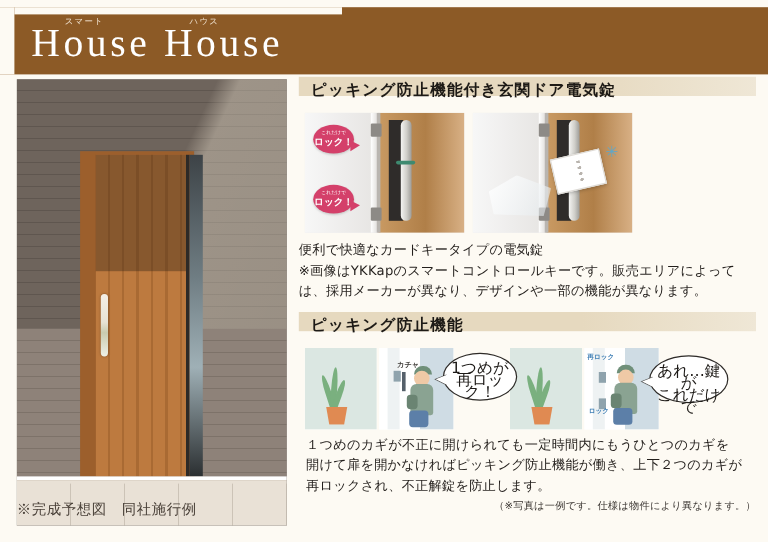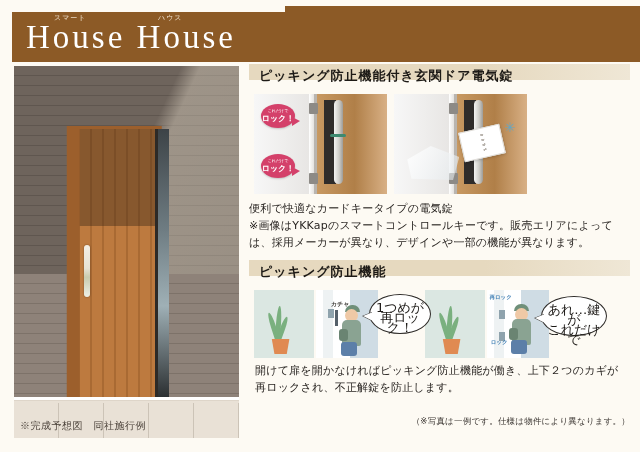--- a/index.html
+++ b/index.html
@@ -99,22 +99,22 @@
     position:absolute;left:62.6%;top:17%;width:1.4%;height:72%;
     background:#2d2a27;
   }
   .ph-handle{
     position:absolute;left:31%;top:48%;width:6px;height:52px;
     border-radius:3px;
     background:linear-gradient(to bottom,#f3efe6 0%,#e7e2d4 45%,#c9cbae 62%,#eef0e6 100%);
     box-shadow:0 0 2px rgba(0,0,0,.4);
   }
   .ph-caption{
-    position:absolute;left:6px;bottom:5px;
-    font-size:10px;color:#4a4139;letter-spacing:.5px;white-space:nowrap;
+    position:absolute;left:0;bottom:5px;
+    font-size:12px;color:#4a4139;letter-spacing:.5px;white-space:nowrap;
     font-family:Liberation Serif, serif;
   }
 
   
   .col{position:absolute;left:249px;top:64px;width:381px;}
 
   .sec-head{
     height:16px;line-height:24px;
     background:linear-gradient(to right,#e6d9bf 0%,#e6d9bf 62%,#efe7d6 100%);
     padding-left:10px;box-sizing:border-box;
@@ -428,20 +428,21 @@
       </div>
 
       <div class="talk t-right">
         <span>あれ…鍵が</span>
         <span>これだけで</span>
       </div>
 
     </div>
 
     <div class="body-text t2">
+      <div>１つめのカギが不正に開けられても一定時間内にもうひとつのカギを</div>
       <div>開けて扉を開かなければピッキング防止機能が働き、上下２つのカギが</div>
       <div>再ロックされ、不正解錠を防止します。</div>
     </div>
 
     <div class="disclaimer">（※写真は一例です。仕様は物件により異なります。）</div>
 
   </div>
 </div>
 
 </body></html>

